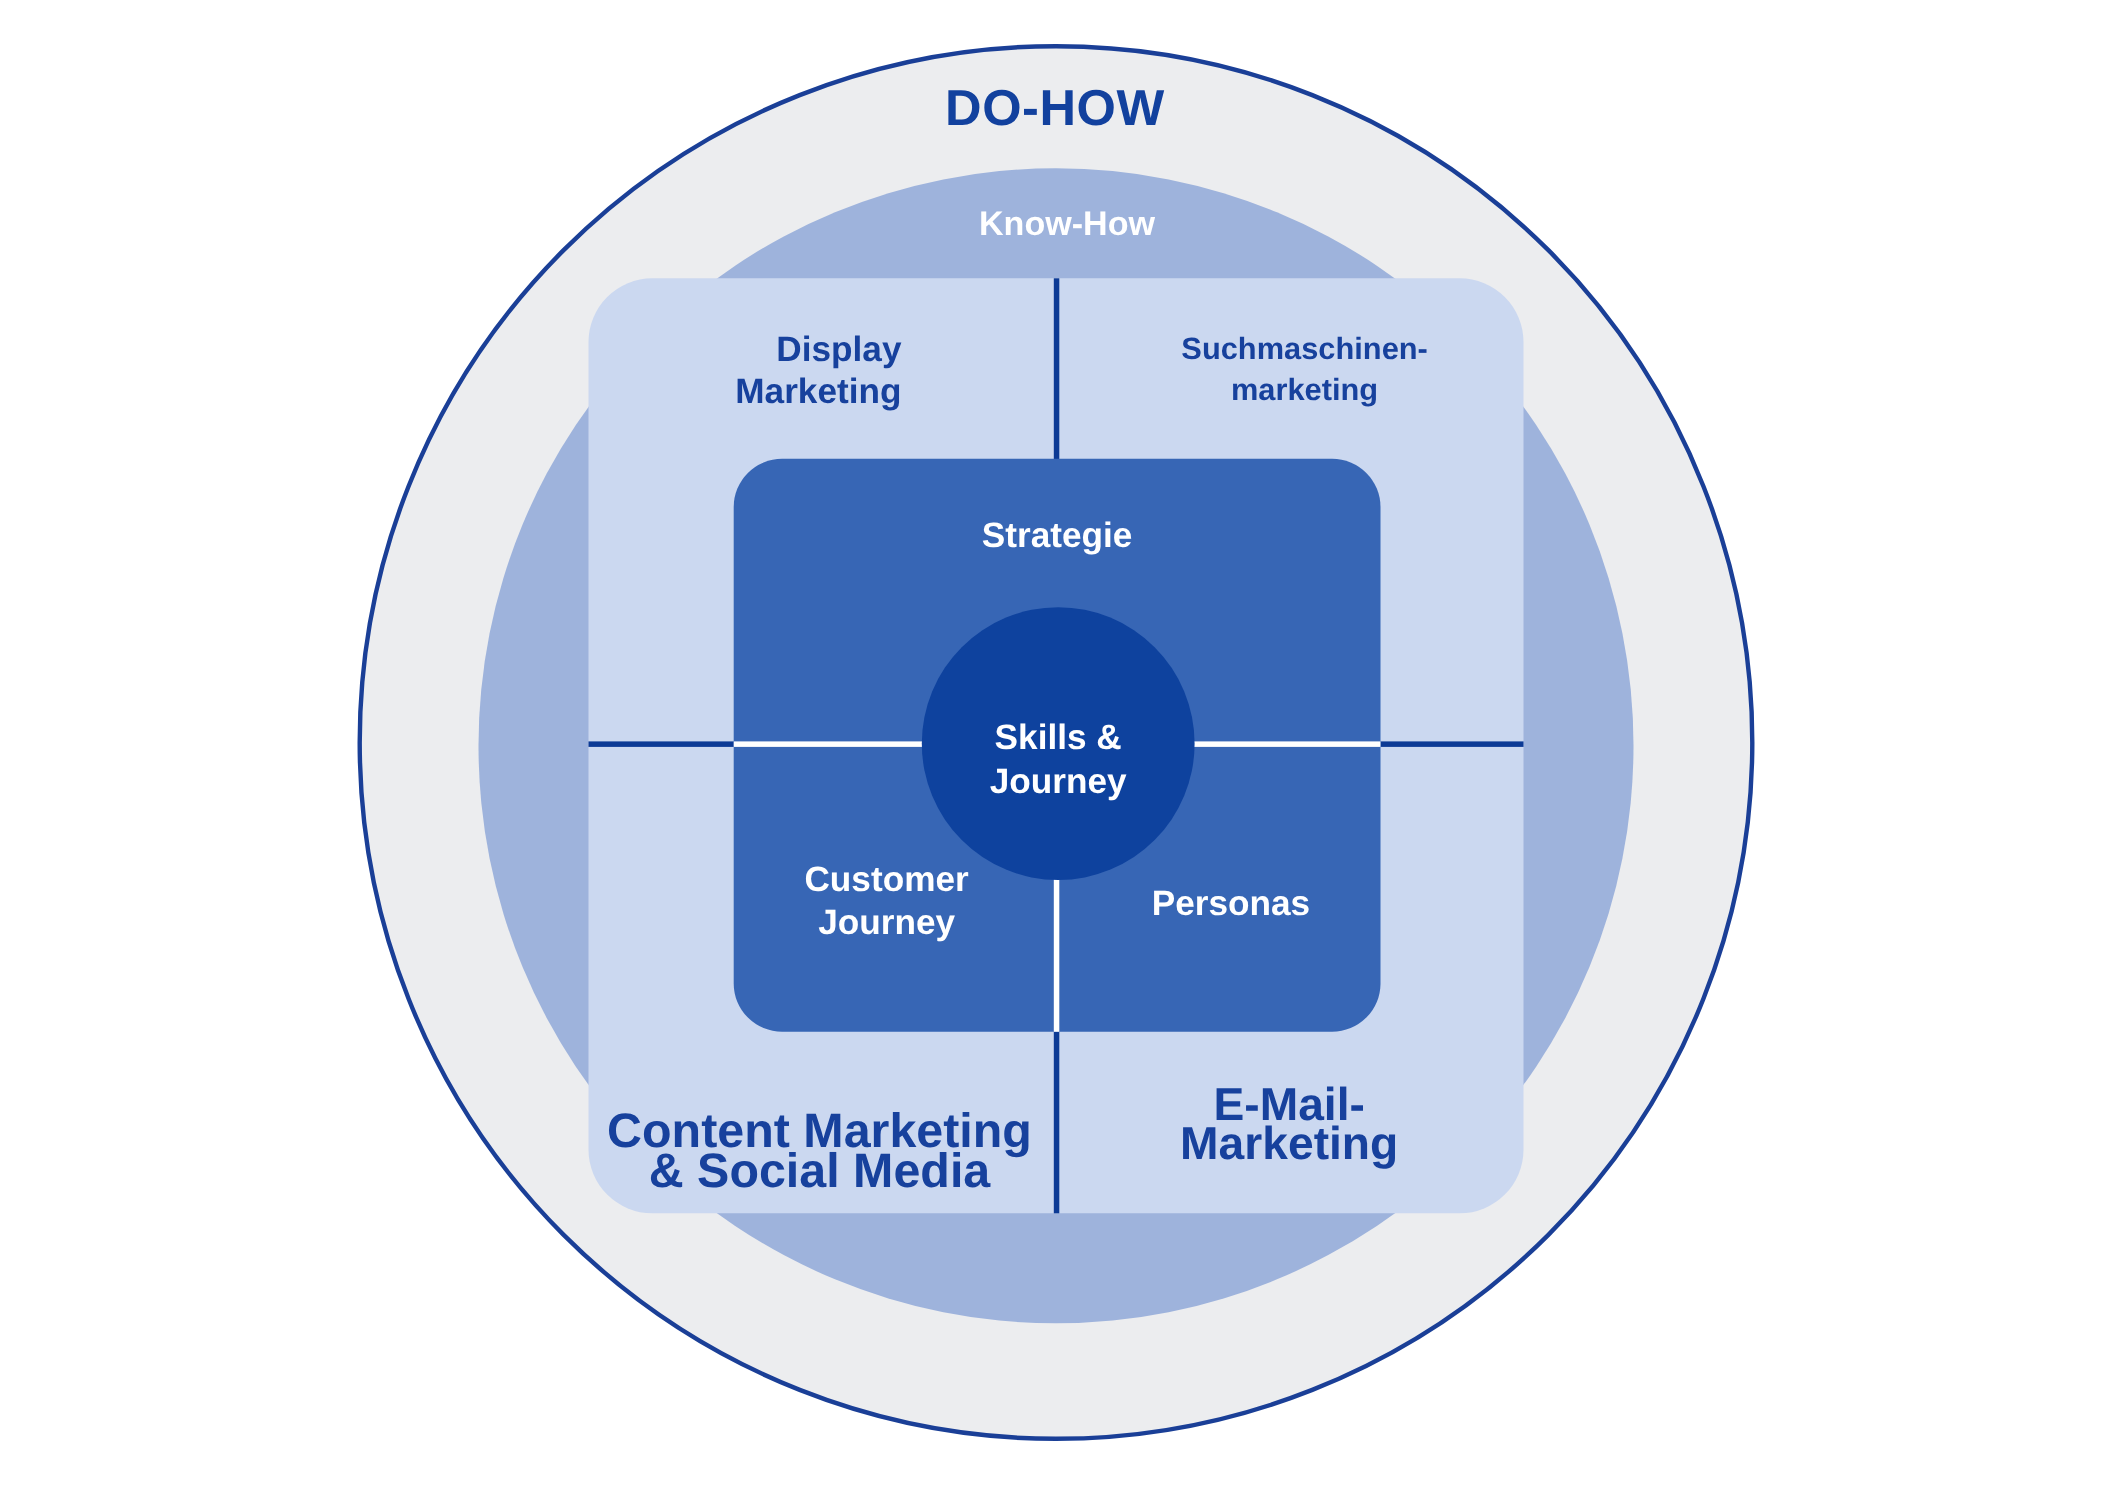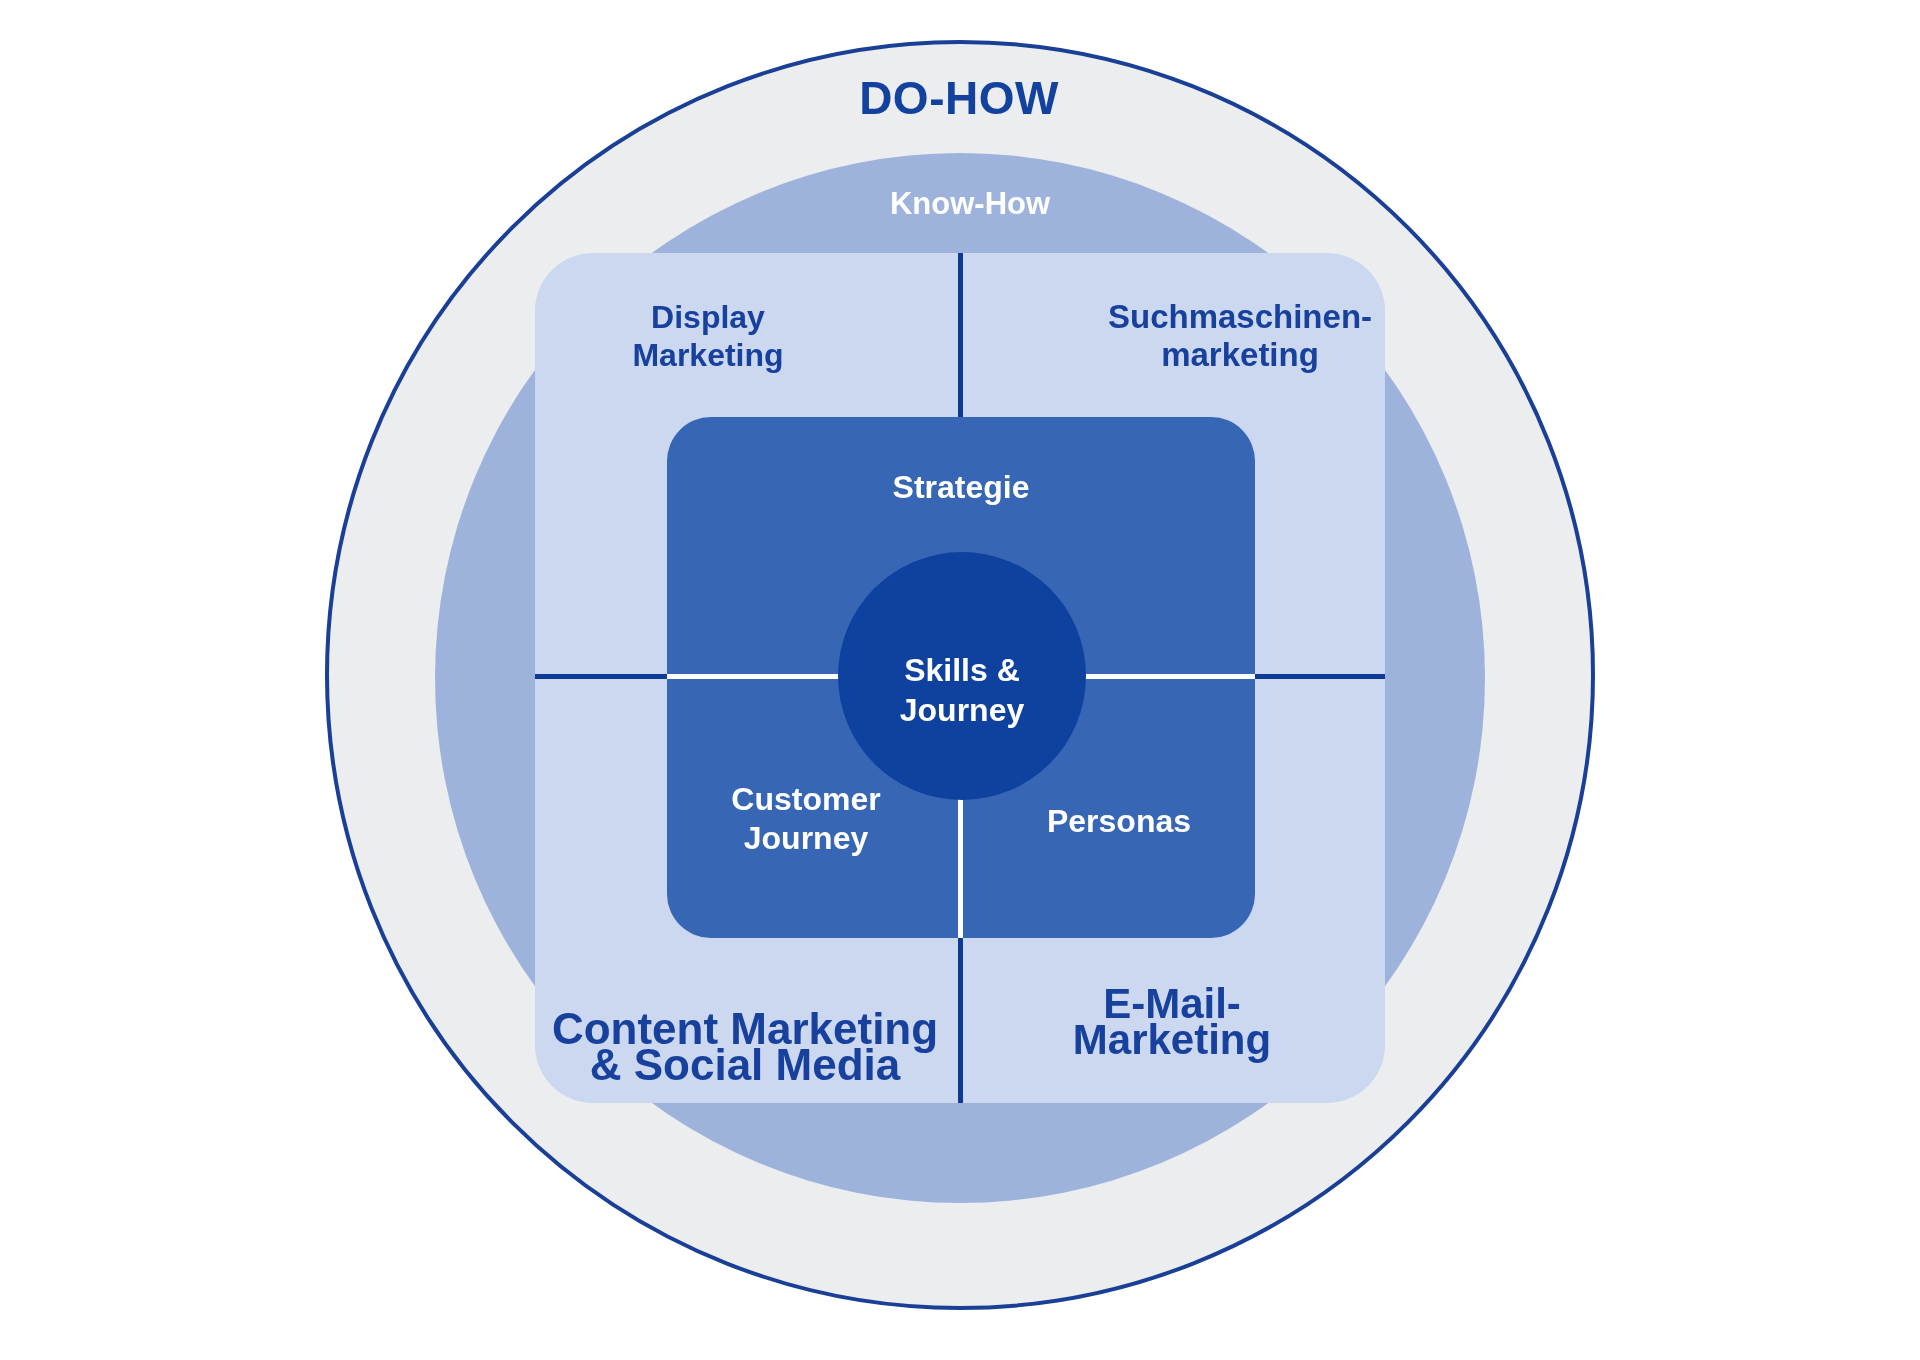--- a/index.html
+++ b/index.html
@@ -65,22 +65,22 @@
     font-weight: 700;
   }
   .label span { display: block; }
 
   .lbl-dark  { color: var(--dark-text, #17419D); }
   .lbl-light { color: var(--light-text, #FFFFFF); }
   .lbl-heading { color: var(--heading-text, #12419E); }
 
   .lbl-do-how   { left: 959px; top: 98px;   font-size: 46px; letter-spacing: 0.5px; }
   .lbl-know-how { left: 957px; top: 204px;  font-size: 31px; margin-left: 13px; }
-  .lbl-display  { left: 708px; top: 336px;  font-size: 32px; line-height: 38px; }
-  .lbl-suchm    { left: 1240px; top: 336px; font-size: 33px; line-height: 38px; text-align: center; }
+  .lbl-display  { left: 744px; top: 336px;  font-size: 32px; line-height: 38px; text-align: right; }
+  .lbl-suchm    { left: 1186px; top: 336px; font-size: 28px; line-height: 38px; text-align: center; }
   .lbl-strategie{ left: 961px; top: 487px;  font-size: 32px; }
   .lbl-skills   { left: 962px; top: 674px;  font-size: 32px; line-height: 40px; margin-top: 16px; }
   .lbl-customer { left: 806px; top: 819px;  font-size: 32px; line-height: 39px; }
   .lbl-personas { left: 1119px; top: 821px; font-size: 32px; }
   .lbl-content  { left: 745px; top: 1047px; font-size: 44px; line-height: 36px; }
   .lbl-email    { left: 1172px; top: 1022px;font-size: 42px; line-height: 36px; }
   .lbl-ai-tech  { left: 958px; top: 1261px; font-size: 44px; letter-spacing: 0.5px; }
 </style>
 </head>
 <body>

